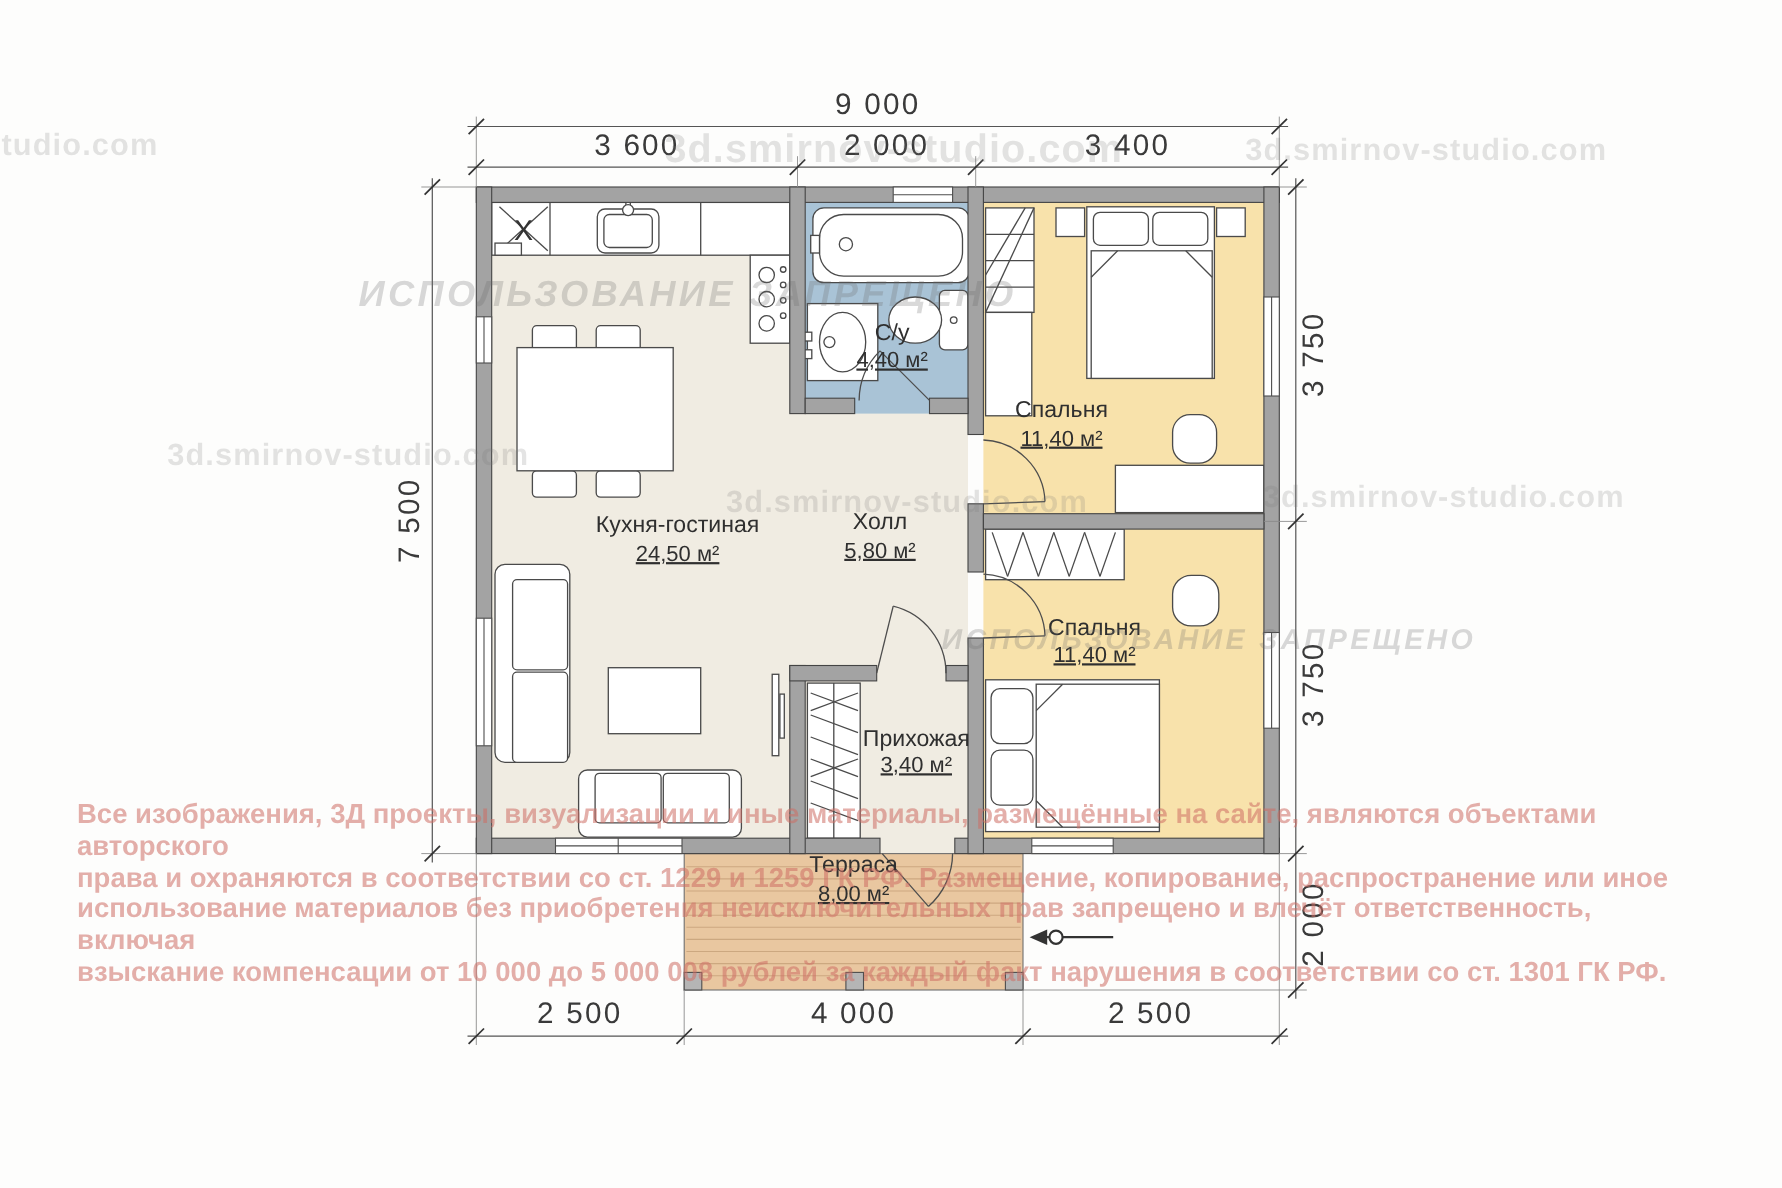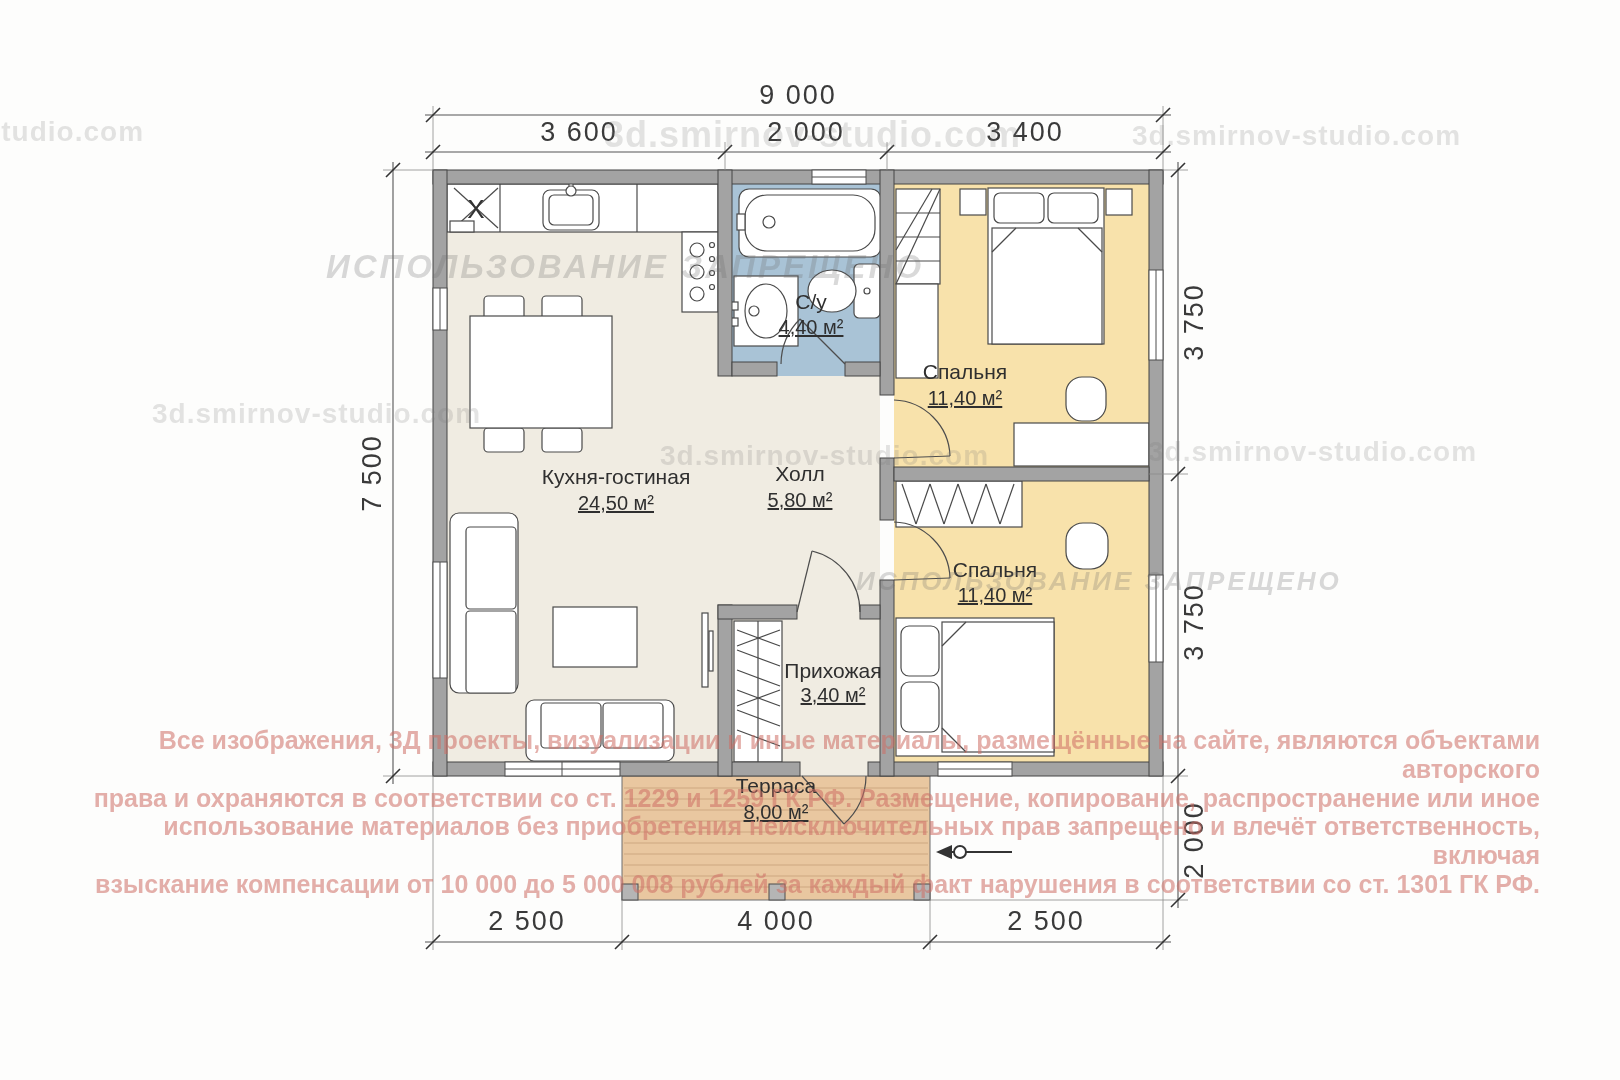--- a/index.html
+++ b/index.html
@@ -10,21 +10,21 @@
   text{font-family:"Liberation Sans",sans-serif;fill:#333333;}
   .dim-label{font-size:27px;letter-spacing:2px;fill:#3a3a3a;}
   .room-name{font-size:21px;fill:#2f2f2f;}
   .room-area{font-size:20px;fill:#2f2f2f;text-decoration:underline;}
   .x-marker{font-size:26px;fill:#333333;}
   
   .wm-site{position:absolute;font-weight:bold;color:rgba(120,120,120,0.20);
            white-space:nowrap;letter-spacing:1px;pointer-events:none;}
   .wm-ban{position:absolute;font-weight:bold;color:rgba(110,110,110,0.26);
           white-space:nowrap;letter-spacing:3px;pointer-events:none;font-style:italic;}
-  .wm-copy{position:absolute;left:70px;top:726px;width:1470px;text-align:right;
+  .wm-copy{position:absolute;left:70px;top:726px;width:1470px;text-align:left;
            font-weight:bold;font-size:25px;line-height:28.8px;
            color:rgba(205,110,100,0.55);pointer-events:none;}
   .wm-copy .u{text-decoration:underline;}
 </style>
 </head>
 <body>
 
 <div id="stage">
 
 <svg id="plan-svg" width="1620" height="1080" viewBox="0 0 1620 1080">

